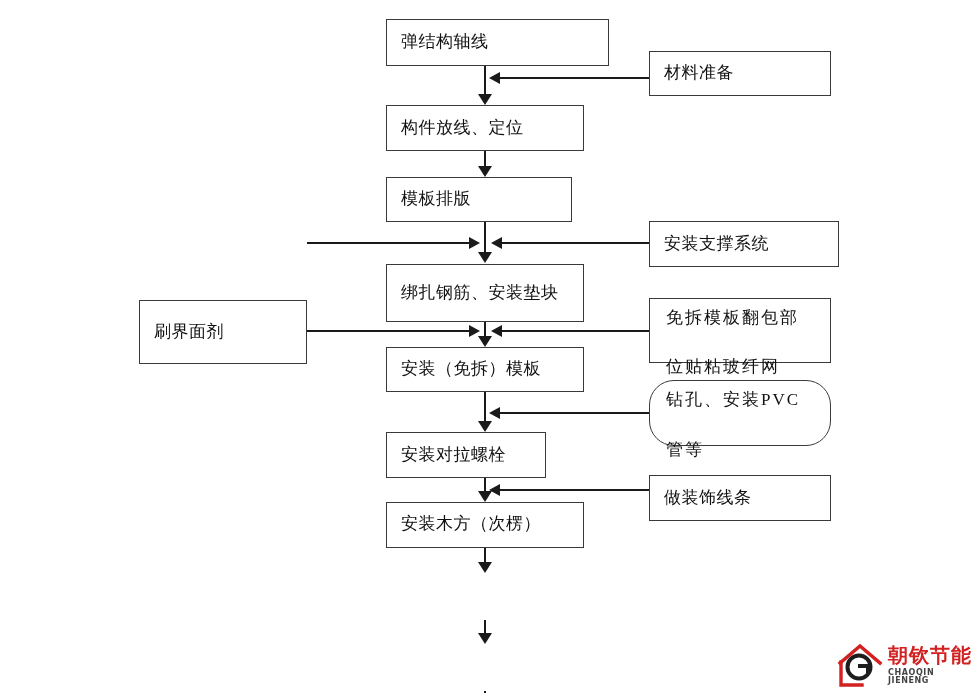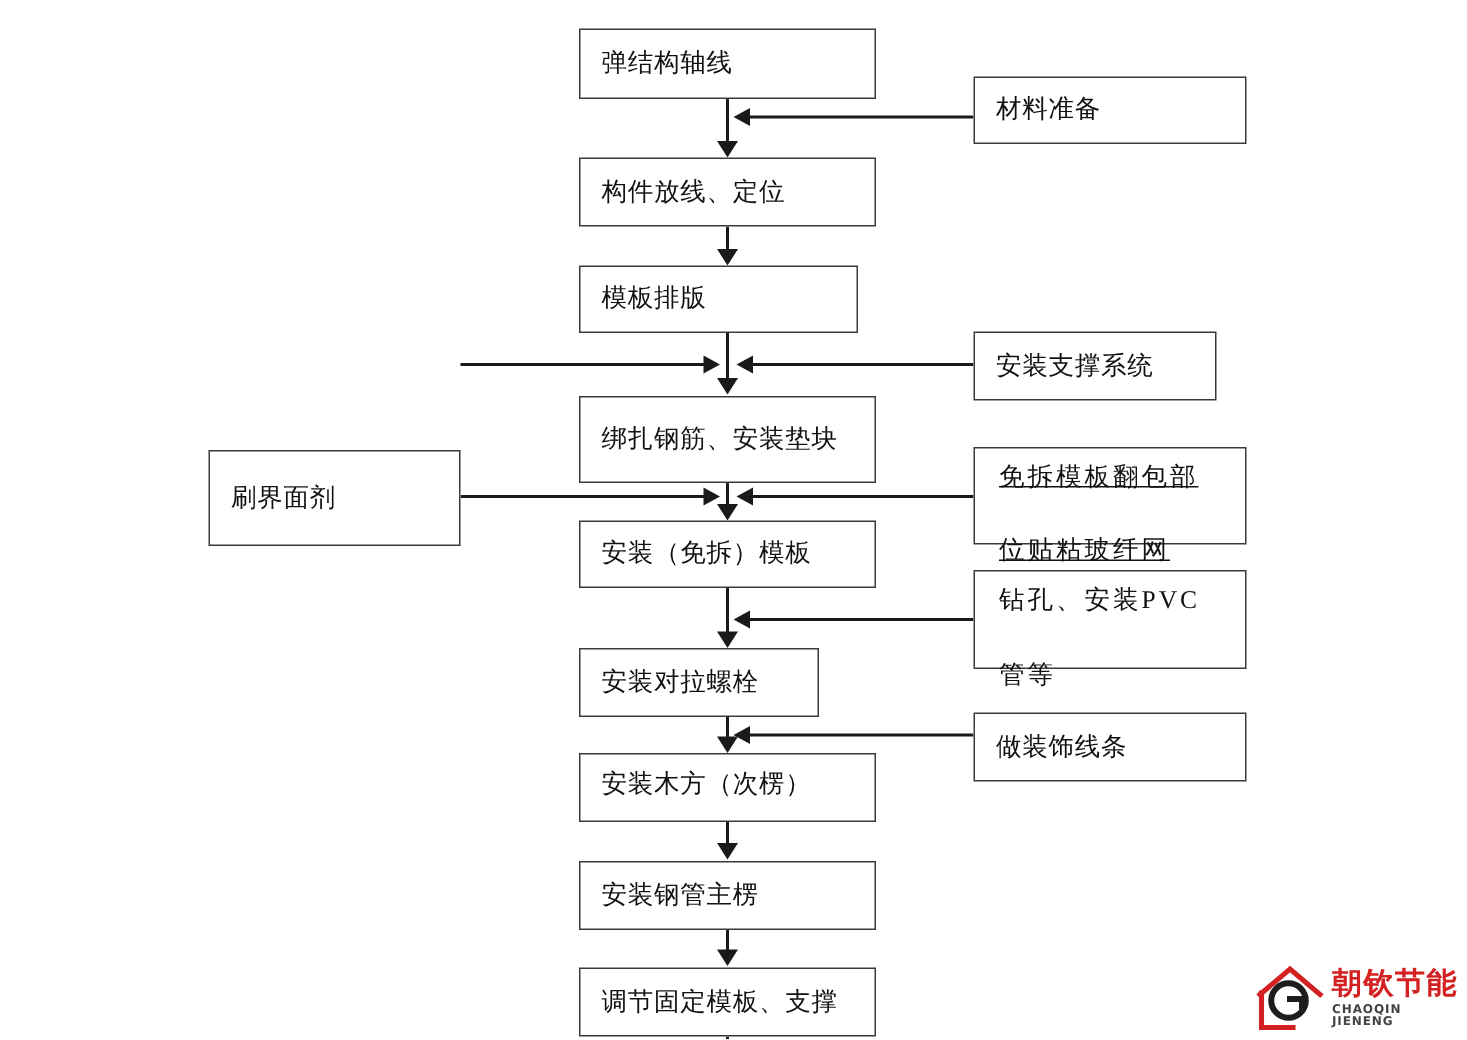--- a/index.html
+++ b/index.html
@@ -112,53 +112,51 @@
     line-height: 1;
     margin-top: 4px;
     font-family: "DejaVu Sans", sans-serif;
   }
 </style>
 </head>
 <body>
 
 <div id="canvas">
 
-  <div class="node" style="left:386px; top:19px; width:198px; height:47px;text-align:center;">弹结构轴线</div>
+  <div class="node" style="left:386px; top:19px; width:223px; height:47px;text-align:center;">弹结构轴线</div>
 
   <div class="node" style="left:386px; top:105px; width:198px; height:46px;">构件放线、定位</div>
 
   <div class="node" style="left:386px; top:177px; width:186px; height:45px;">模板排版</div>
 
   <div class="node" style="left:386px; top:264px; width:198px; height:58px;">绑扎钢筋、安装垫块</div>
 
   <div class="node" style="left:386px; top:347px; width:198px; height:45px;">安装（免拆）模板</div>
 
   <div class="node" style="left:386px; top:432px; width:160px; height:46px;">安装对拉螺栓</div>
 
   <div class="node" style="left:386px; top:502px; width:198px; height:46px;font-family:Liberation Mono, monospace;">安装木方（次楞）</div>
 
-  <div class="node" style="left:386px; top:574px; width:198px; height:46px;">安装钢管主楞</div>
-
-  <div class="node" style="left:386px; top:645px; width:198px; height:46px;">调节固定模板、支撑</div>
+
 
 
   <div class="node" style="left:139px; top:300px; width:168px; height:64px;">刷界面剂</div>
 
   <div class="node" style="left:649px; top:51px; width:182px; height:45px;">材料准备</div>
 
-  <div class="node" style="left:649px; top:221px; width:162px; height:46px;">安装支撑系统</div>
-
-  <div class="node two-line" style="left:649px; top:298px; width:182px; height:65px;text-decoration:underline;">
+  <div class="node" style="left:649px; top:221px; width:190px; height:46px;">安装支撑系统</div>
+
+  <div class="node two-line" style="left:649px; top:298px; width:182px; height:65px;">
     <span>
       <span>免拆模板翻包部</span><br>
       <span>位贴粘玻纤网</span>
     </span>
   </div>
 
-  <div class="node two-line" style="left:649px; top:380px; width:182px; height:66px;">
+  <div class="node two-line" style="left:649px; top:380px; width:182px; height:66px;border-radius:25px;">
     <span>
       <span>钻孔、安装</span><span class="serif-run">PVC</span><br>
       <span>管等</span>
     </span>
   </div>
 
   <div class="node" style="left:649px; top:475px; width:182px; height:46px;">做装饰线条</div>
 
   <div class="vline" style="left:484px; top:66px; height:30px;"></div>
   <div class="arrow-down" style="left:478px; top:94px;"></div>

